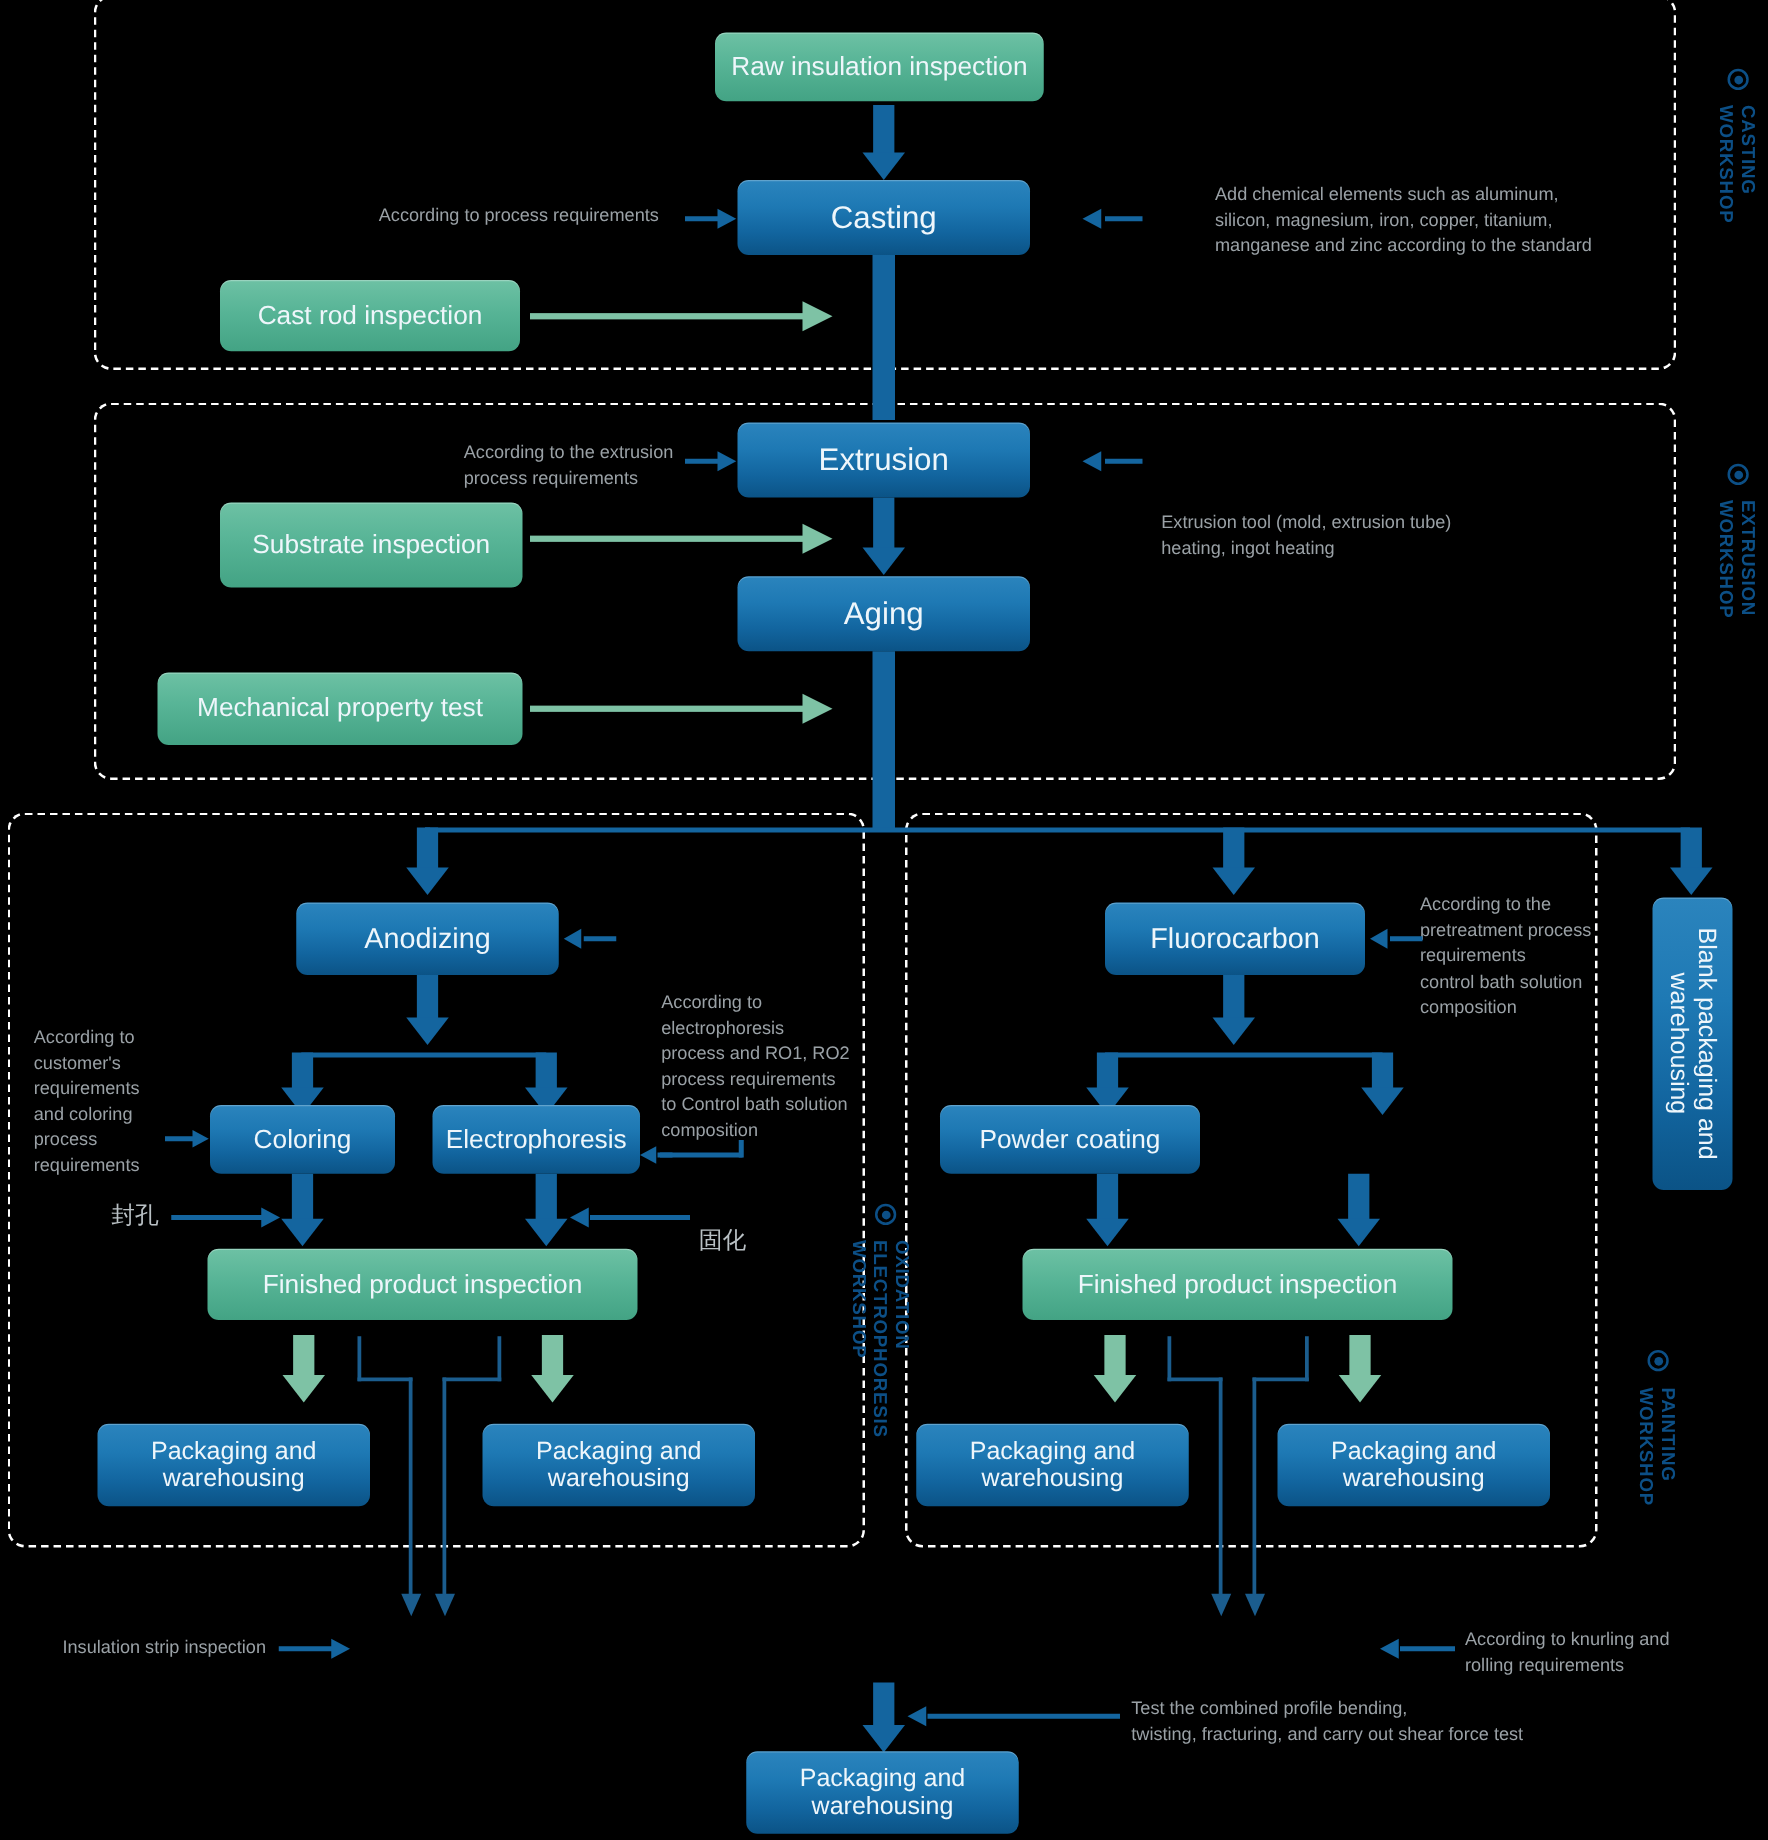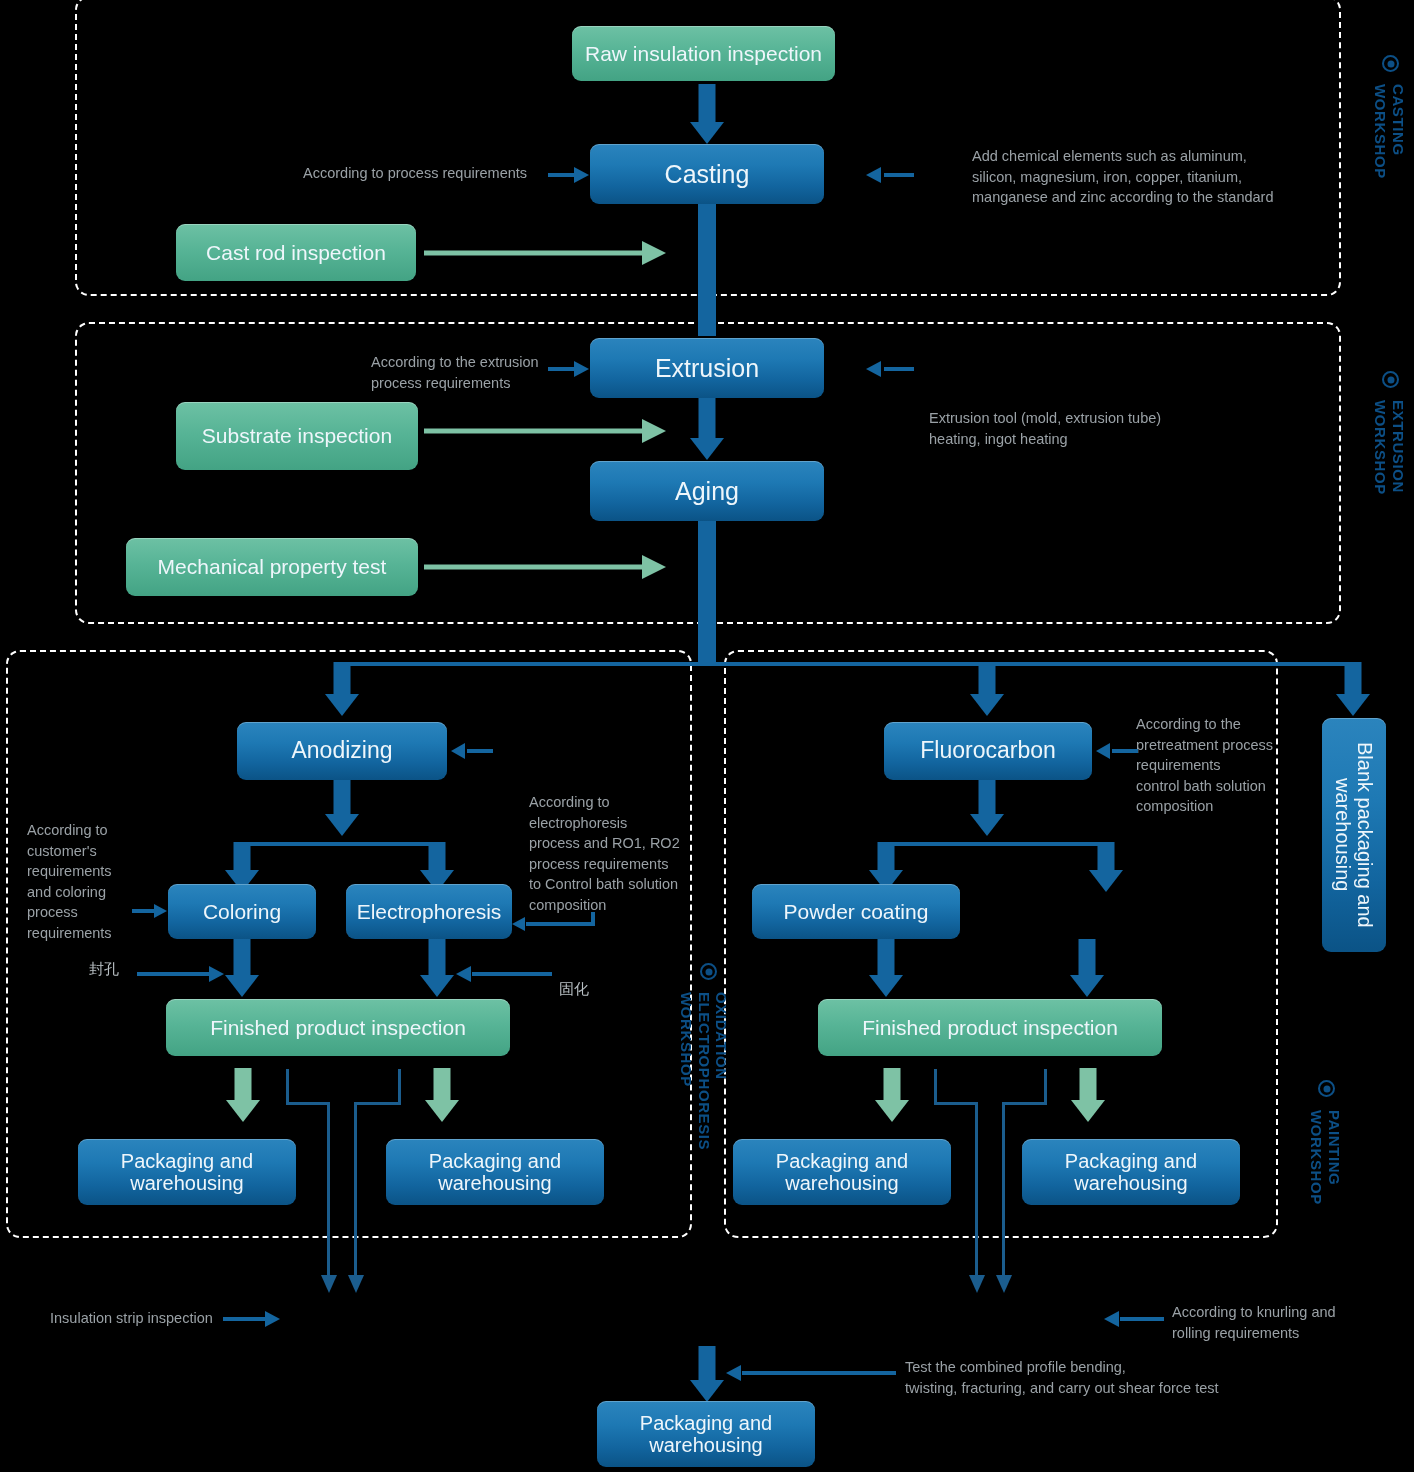--- a/index.html
+++ b/index.html
@@ -17,21 +17,21 @@
             box-shadow:3px 4px 0 rgba(0,0,0,.55), inset 0 1px 0 rgba(255,255,255,.25);}
   .box.green{background:linear-gradient(180deg,#6dc1a4 0%,#57b496 45%,#43a384 100%);
             box-shadow:3px 4px 0 rgba(0,0,0,.5), inset 0 1px 0 rgba(255,255,255,.3);}
   .box.yellow{background:linear-gradient(180deg,#ffd94a 0%,#fdce33 45%,#f6bd17 100%);
             box-shadow:3px 4px 0 rgba(0,0,0,.5), inset 0 1px 0 rgba(255,255,255,.45);}
   .box.vert{writing-mode:vertical-rl;text-orientation:mixed;}
 
   
   .note{position:absolute;color:#9aa1a6;font-size:14.5px;line-height:1.42;
         font-family:"Liberation Sans",sans-serif;white-space:pre-line;}
-  .note.cjk{color:#b9c0c4;font-size:15px;font-family:Liberation Mono, monospace;}
+  .note.cjk{color:#b9c0c4;font-size:19px;}
 
   
   .varrow{position:absolute;} 
   .varrow .shaft{position:absolute;left:50%;transform:translateX(-50%);}
   .varrow .head{position:absolute;left:50%;transform:translateX(-50%);width:0;height:0;}
   .harrow{position:absolute;}
   .harrow .shaft{position:absolute;top:50%;transform:translateY(-50%);}
   .harrow .head{position:absolute;top:50%;transform:translateY(-50%);width:0;height:0;}
 
   

